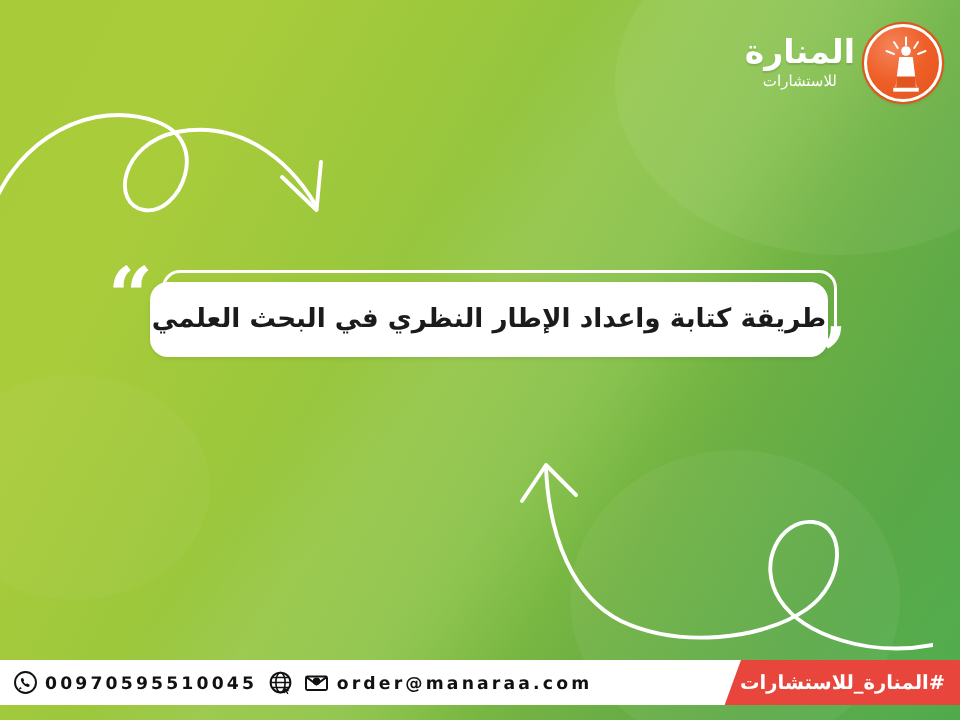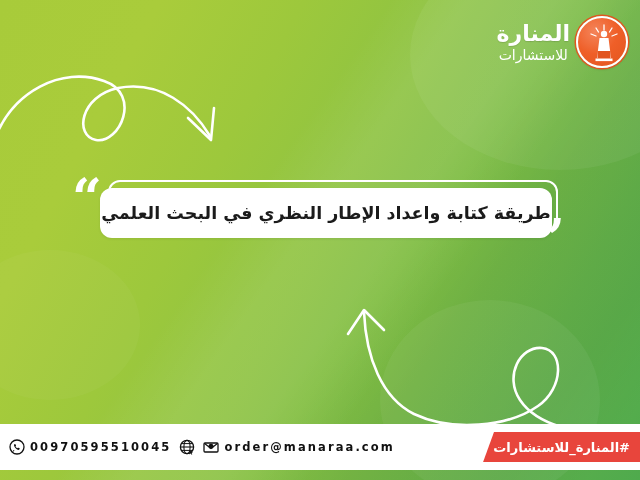--- a/index.html
+++ b/index.html
@@ -54,21 +54,21 @@
   .logo-words{
     display:flex; flex-direction:column; align-items:center;
     line-height:1;
   }
   .logo-main{
     color:#ffffff; font-size:22px; font-weight:bold;
     letter-spacing:0px; direction:rtl;
     text-shadow:0 1px 1px rgba(0,0,0,.12);
   }
   .logo-sub{
-    color:#ffffff; font-size:14px; direction:rtl;
+    color:#ffffff; font-size:10px; direction:rtl;
     margin-top:3px; letter-spacing:.5px;
   }
   .logo-badge{
     width:52px; height:52px; border-radius:50%;
     background:radial-gradient(circle at 35% 28%, #f4845a 0%, #ef5f28 48%, #e2551f 100%);
     border:2px solid #ffffff;
     box-shadow:0 0 0 1.5px #e2551f, 0 1px 3px rgba(0,0,0,.2);
     position:relative; overflow:hidden;
   }
   .logo-badge svg{ position:absolute; inset:0; }
@@ -111,21 +111,21 @@
     font-family:"DejaVu Serif","Liberation Serif",serif;
     font-size:52px; line-height:1;
     user-select:none;
   }
   .quote-open { left:-8px;  top:-8px; }
   .quote-close{ left:455px; top:32px; }
 
   
   .footer{
     position:absolute; left:0; bottom:10px;
-    width:640px; height:46px;
+    width:640px; height:30px;
     background:#ffffff;
     display:flex; align-items:center;
     overflow:hidden;
   }
   .footer-left{
     display:flex; align-items:center;
     padding-left:8px; gap:7px; flex:1 1 auto;
   }
   .f-item{ display:flex; align-items:center; gap:5px; }
   .f-icon{ display:flex; align-items:center; justify-content:center; width:17px; height:17px; }

